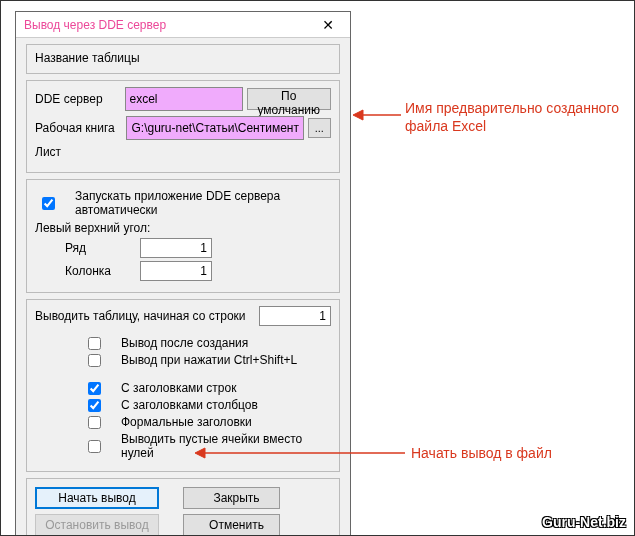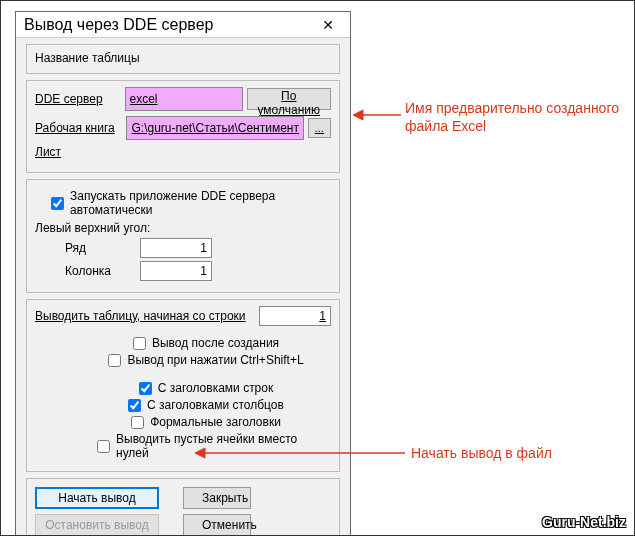--- a/index.html
+++ b/index.html
@@ -23,21 +23,21 @@
   }
   .titlebar {
     display: flex;
     align-items: center;
     justify-content: space-between;
     height: 26px;
     padding: 0 4px 0 8px;
     background: #fff;
     border-bottom: 1px solid #ccc;
   }
-  .titlebar-title { font-size: 16px; color: #000000; }
+  .titlebar-title { font-size: 12px; color: #ec4899; }
   .close-btn {
     width: 36px; height: 22px;
     display: flex; align-items: center; justify-content: center;
     font-size: 14px; cursor: default;
   }
   .content { padding: 6px 10px 10px 10px; }
   .group {
     border: 1px solid #bbb;
     padding: 6px 8px 8px 8px;
     margin-bottom: 6px;
@@ -45,21 +45,21 @@
   }
   .lbl { color: #000; }
   .static-box {
     background: #f0f0f0;
     border: 1px solid #aaa;
     padding: 2px 4px;
     height: 20px;
     line-height: 15px;
     margin-top: 3px;
   }
-  .row { display: flex; align-items: center; margin-bottom: 5px; gap: 4px; text-decoration: underline; }
+  .row { display: flex; align-items: center; margin-bottom: 5px; gap: 4px; }
   .row .lbl { width: 90px; }
   .txt {
     background: #f0abfc;
     border: 1px solid #888;
     height: 24px;
     padding: 1px 4px;
     font-family: inherit;
     font-size: 12px;
   }
   .num {
@@ -84,34 +84,34 @@
   .btn.primary {
     border: 2px solid #0078d7;
     background: #e5f1fb;
   }
   .btn.disabled { color: #9a9a9a; border-color: #c5c5c5; }
   .browse-btn {
     width: 24px; height: 20px; padding: 0;
     background: #e1e1e1; border: 1px solid #999;
     font-size: 11px; cursor: default;
   }
-  .chk-row { display: flex; align-items: center; gap: 6px; margin: 3px 16px; justify-content: center; }
+  .chk-row { display: flex; align-items: center; gap: 20px; margin: 3px 7px; }
   .chk { width: 13px; height: 13px; margin:0;}
   .corner-row { display: flex; align-items: center; margin: 3px 0 3px 30px; gap: 15px; }
   .corner-row .lbl { width: 60px; }
   .opts { margin-left: 46px; }
   .btn-area {
     border: 1px solid #bbb;
     padding: 8px;
     display: flex;
     gap: 24px;
   }
   .btn-col { display: flex; flex-direction: column; gap: 5px; }
   .btn-col .btn { width: 124px; }
-  .btn-col.right .btn { width: 68px; padding-left: 18px; }
+  .btn-col.right .btn { width: 97px; padding-left: 18px; }
   .annotation {
     position: absolute;
     color: #d9381e;
     font-size: 14px;
     line-height: 1.3;
   }
   .arrow {
     position: absolute;
     stroke: #d9381e;
     fill: #d9381e;

